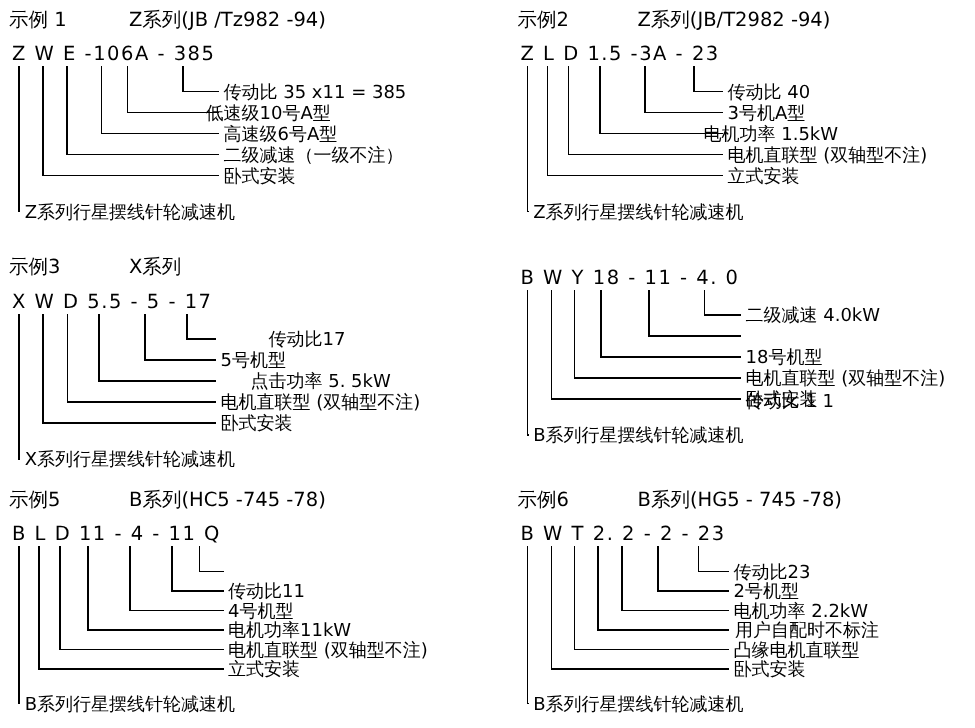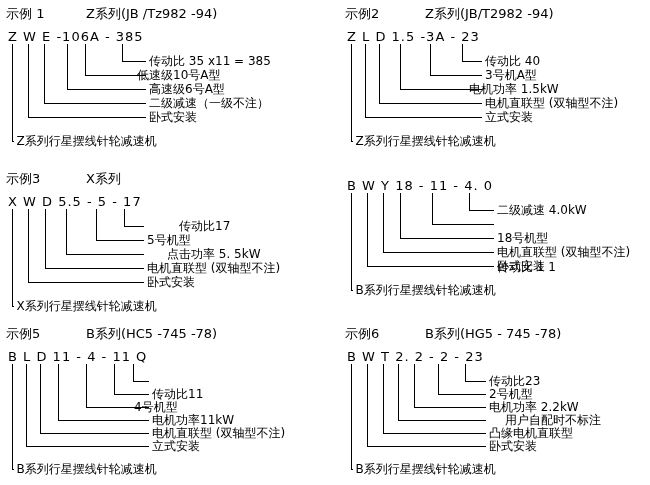--- a/index.html
+++ b/index.html
@@ -146,21 +146,21 @@
         <svg class="conn" width="317" height="136">
           <polyline points="127,15 127,32 143,32"></polyline>
           <polyline points="108.5,15 108.5,45 143,45"></polyline>
           <polyline points="80.5,15 80.5,58 143,58"></polyline>
           <polyline points="52.5,15 52.5,71 143,71"></polyline>
           <polyline points="34,15 34,84 143,84"></polyline>
           <polyline points="20,15 20,97 143,97"></polyline>
           <polyline points="6.5,15 6.5,120 7.5,120"></polyline>
         </svg>
         <div class="lbl" style="left: 146px; top: 39px;">传动比11</div>
-        <div class="lbl" style="left: 128px; top: 52px;">4号机型</div>
+        <div class="lbl" style="left: 146px; top: 52px;">4号机型</div>
         <div class="lbl" style="left: 146px; top: 65px;">电机功率11kW</div>
         <div class="lbl" style="left: 146px; top: 78px;">电机直联型 (双轴型不注)</div>
         <div class="lbl" style="left: 146px; top: 91px;">立式安装</div>
         <div class="lbl" style="left: 10.5px; top: 114px;">B系列行星摆线针轮减速机</div>
       </div>
   </section>
 
   <section class="cell right">
     <div class="title-row">
       <span class="ex-num">示例6</span>
@@ -173,20 +173,20 @@
           <polyline points="93.5,15 93.5,45 141,45"></polyline>
           <polyline points="69.5,15 69.5,58 141,58"></polyline>
           <polyline points="53.5,15 53.5,71 141,71"></polyline>
           <polyline points="38,15 38,84 141,84"></polyline>
           <polyline points="22.5,15 22.5,97 141,97"></polyline>
           <polyline points="6.5,15 6.5,120 7.5,120"></polyline>
         </svg>
         <div class="lbl" style="left: 144px; top: 26px;">传动比23</div>
         <div class="lbl" style="left: 144px; top: 39px;">2号机型</div>
         <div class="lbl" style="left: 144px; top: 52px;">电机功率 2.2kW</div>
-        <div class="lbl" style="left: 160px; top: 65px; text-align: right;">用户自配时不标注</div>
+        <div class="lbl" style="left: 145px; top: 65px; text-align: right;">用户自配时不标注</div>
         <div class="lbl" style="left: 144px; top: 78px;">凸缘电机直联型</div>
         <div class="lbl" style="left: 144px; top: 91px;">卧式安装</div>
         <div class="lbl" style="left: 10.5px; top: 114px;">B系列行星摆线针轮减速机</div>
       </div>
   </section>
 
 </div>
 
 </body></html>

